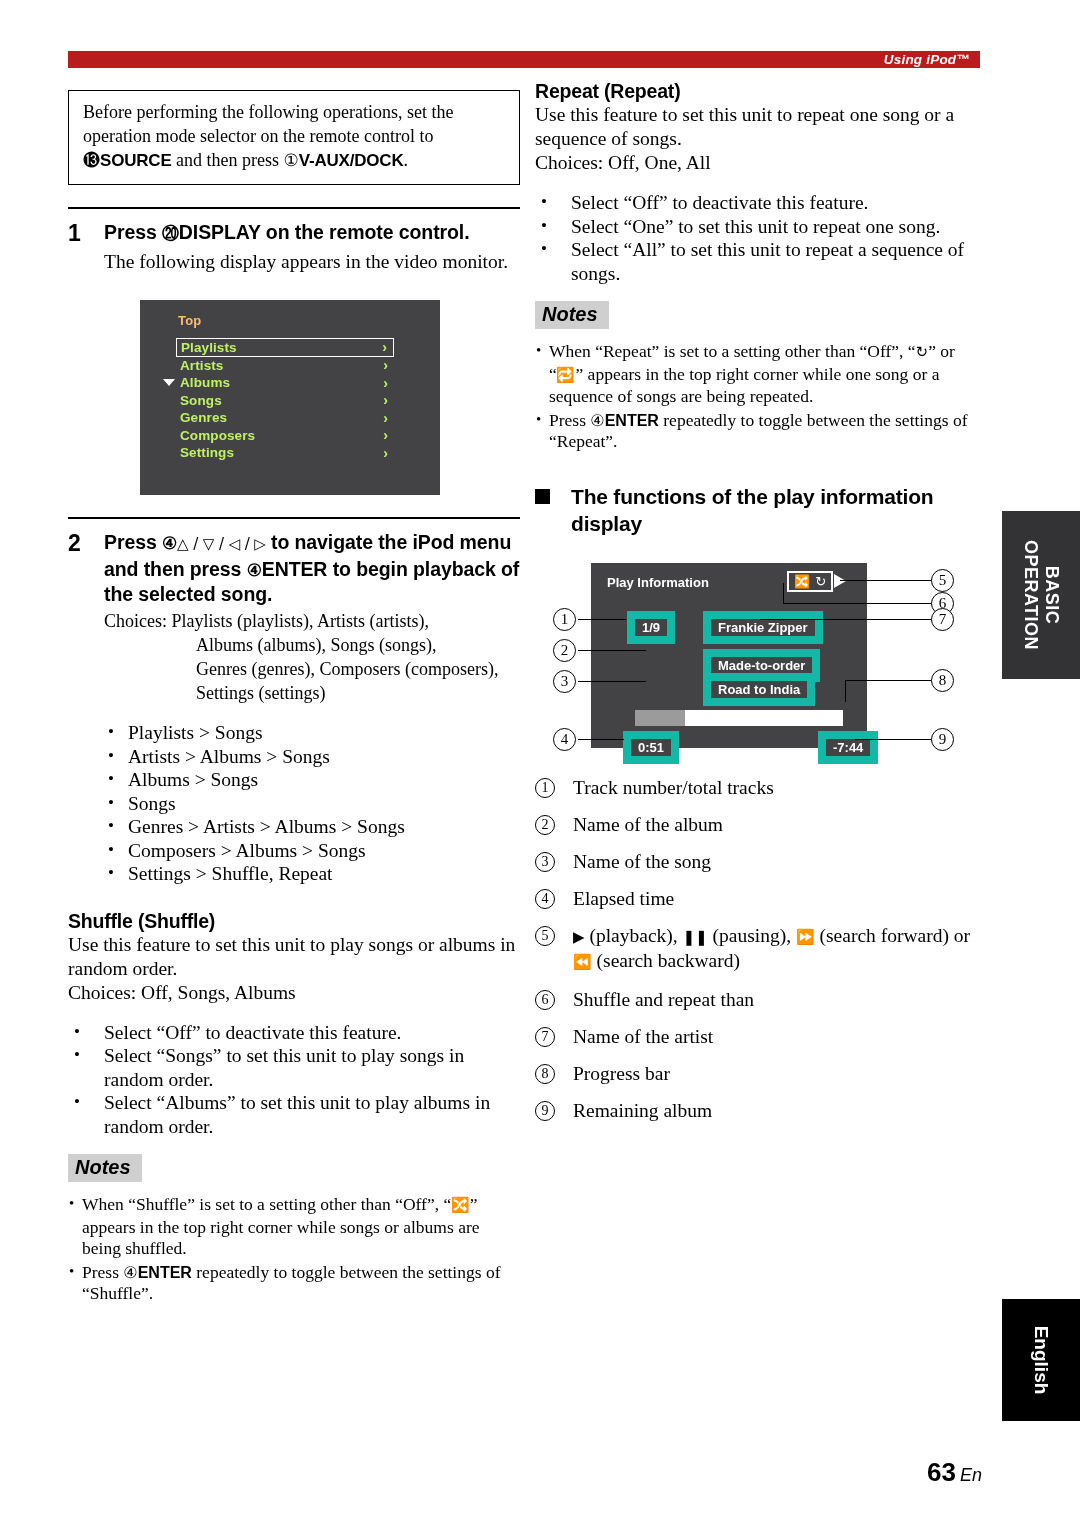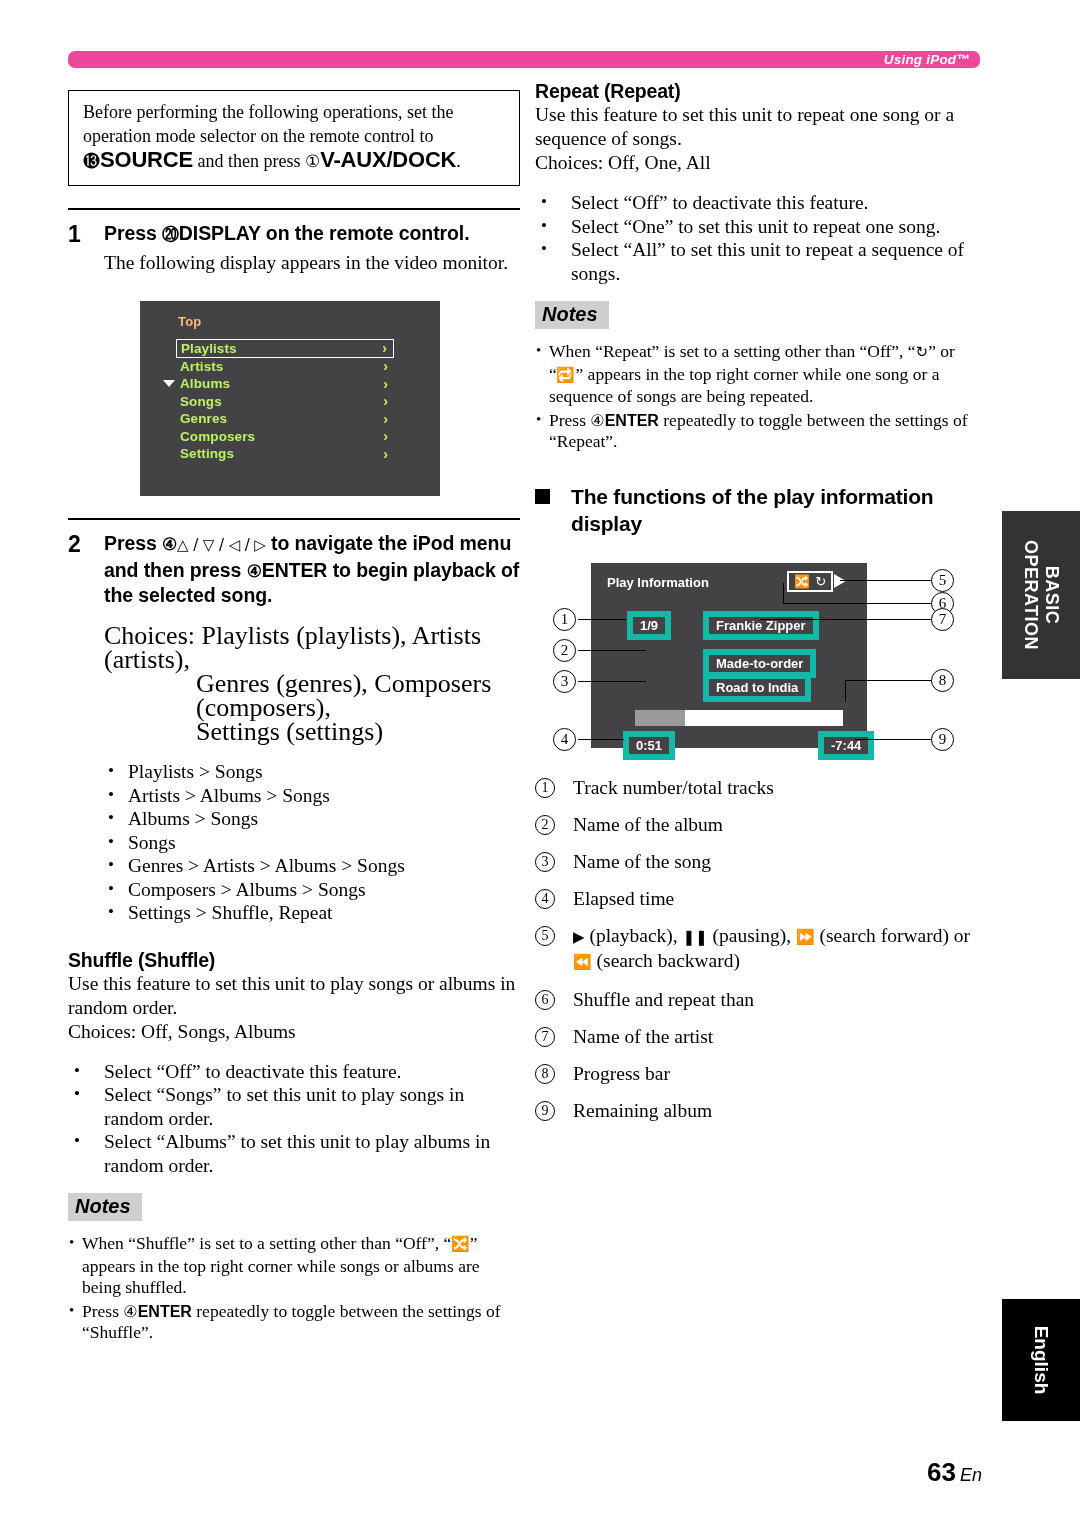--- a/index.html
+++ b/index.html
@@ -9,22 +9,21 @@
     background:#ffffff;
     font-family:"Liberation Serif", serif;
     color:#000;
     position:relative;
     overflow:hidden;
   }
 
   
   .hdr-bar{
     position:absolute; left:68px; top:51px; width:912px; height:17px;
-    background:#ec4899;
-    border-radius:7px;
+    background:#b91c1c;
   }
   .hdr-title{
     position:absolute; right:10px; top:0px;
     font-family:"Liberation Sans", sans-serif;
     font-style:italic; font-weight:bold;
     font-size:13.5px; color:#fff; letter-spacing:0.2px;
     line-height:17px;
   }
 
   
@@ -33,21 +32,21 @@
 
   
   .serif{ font-family:"Liberation Serif", serif; font-size:19.5px; line-height:23.5px; }
 
   
   .notice{
     border:1.5px solid #000;
     padding:9px 12px 11px 14px;
     font-size:18px; line-height:24px;
   }
-  .notice b{ font-family:"Liberation Sans", sans-serif; font-weight:bold; font-size:22px; letter-spacing:-0.2px;}
+  .notice b{ font-family:"Liberation Sans", sans-serif; font-weight:bold; font-size:17px; letter-spacing:-0.2px;}
   .cnum{ font-family:"Liberation Serif", serif; font-size:17px; }
 
   
   .rule{ border-top:2.5px solid #000; margin:22px 0 0 0; }
 
   
   .step{ display:flex; margin-top:11px; }
   .step-num{
     font-family:"Liberation Sans", sans-serif; font-weight:bold;
     font-size:23px; width:36px; flex:0 0 36px; line-height:26px;
@@ -79,21 +78,21 @@
   }
   .ipod-row.sel{ border:1.4px solid #fff; height:19px; }
   .ipod-row .chev{ font-size:14px; font-weight:bold; line-height:1; }
   .ipod-caret{
     position:absolute; left:-13px; top:41px;
     width:0;height:0;border-left:6px solid transparent;border-right:6px solid transparent;
     border-top:7px solid #fff;
   }
 
   
-  .choices{ font-size:26px; line-height:24px; margin-top:16px; }
+  .choices{ font-size:18px; line-height:24px; margin-top:2px; }
   .choices .ind{ display:block; padding-left:92px; text-indent:0; }
   ul.bl{ list-style:none; margin:16px 0 0 0; padding:0; }
   ul.bl li{
     position:relative; padding-left:24px;
     font-size:19.5px; line-height:23.5px;
   }
   ul.bl li:before{ content:"\2022"; position:absolute; left:4px; top:-1px; font-size:17px; }
   ul.bl.wide li{ padding-left:36px; }
   ul.bl.wide li:before{ left:6px; }
 
@@ -132,21 +131,21 @@
     position:absolute; left:56px; top:8px; width:276px; height:185px;
     background:#434245;
   }
   .pi-label{
     position:absolute; left:16px; top:12px;
     font-family:"Liberation Sans Narrow","Liberation Sans",sans-serif;
     font-weight:bold; font-size:13px; color:#fff;
   }
   .pi-field{
     position:absolute;
-    border:6px solid #14b8a6; background:#434245;
+    border:8px solid #14b8a6; background:#434245;
     color:#fff; font-family:"Liberation Sans Narrow","Liberation Sans",sans-serif;
     font-weight:bold; font-size:13px;
     padding:1px 7px; white-space:nowrap;
     display:flex; align-items:center; justify-content:center;
   }
   .pi-icons{
     position:absolute; left:196px; top:8px; height:21px;
     border:2px solid #fff; padding:0 5px;
     display:flex; align-items:center; gap:5px;
     color:#fff; font-size:14px; line-height:1;
@@ -288,20 +287,21 @@
 
   <div class="step">
     <div class="step-num">2</div>
     <div class="step-body">
       <div class="step-head">
         <span>Press </span><span class="serif" style="font-size:17px">④</span><span class="gl" style="font-weight:normal">△ / ▽ / ◁ / ▷</span><span> to navigate the iPod menu and then press </span><span class="serif" style="font-size:17px">④</span><span>ENTER</span><span> to begin playback of the selected song.</span>
       </div>
 
       <div class="choices">
         <span>Choices: </span><span>Playlists (playlists), Artists (artists),</span>
+        <span class="ind">Albums (albums), Songs (songs),</span>
         <span class="ind">Genres (genres), Composers (composers),</span>
         <span class="ind">Settings (settings)</span>
       </div>
 
       <ul class="bl">
         <li>Playlists &gt; Songs</li>
         <li>Artists &gt; Albums &gt; Songs</li>
         <li>Albums &gt; Songs</li>
         <li>Songs</li>
         <li>Genres &gt; Artists &gt; Albums &gt; Songs</li>

